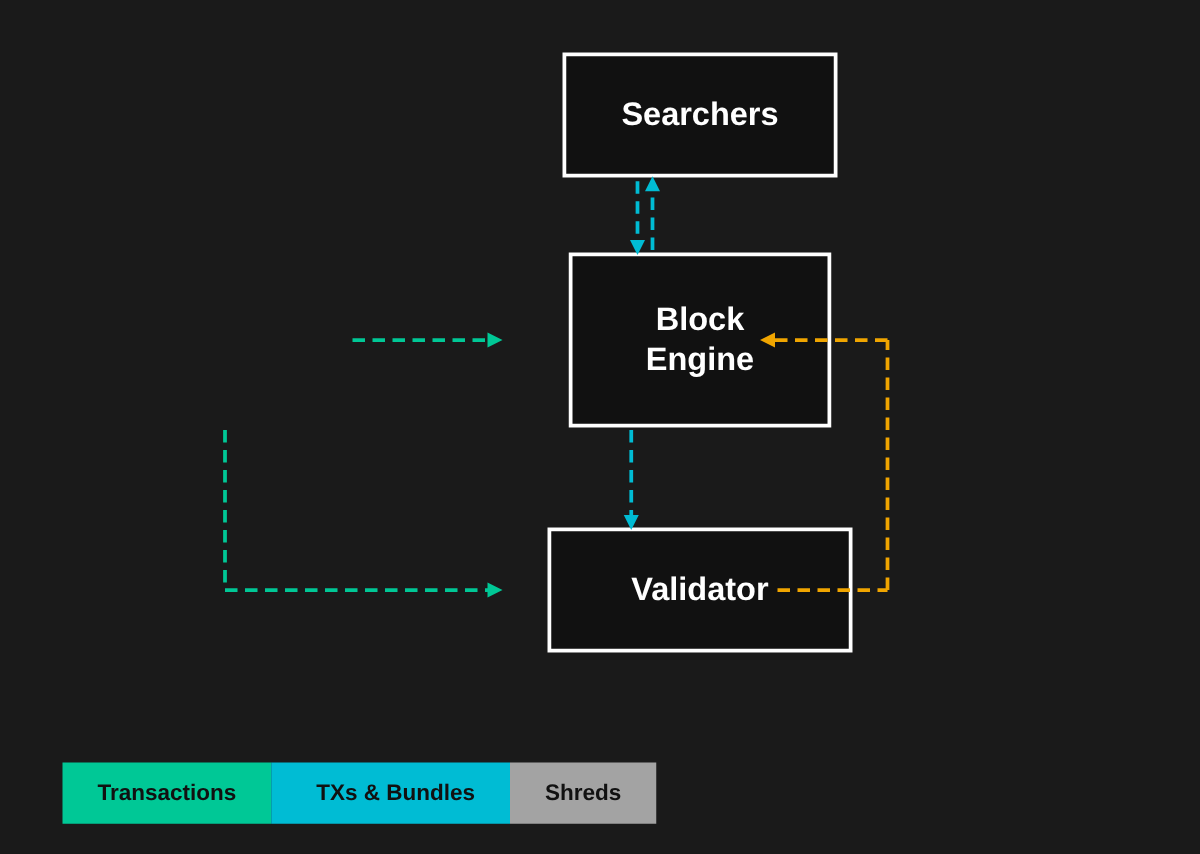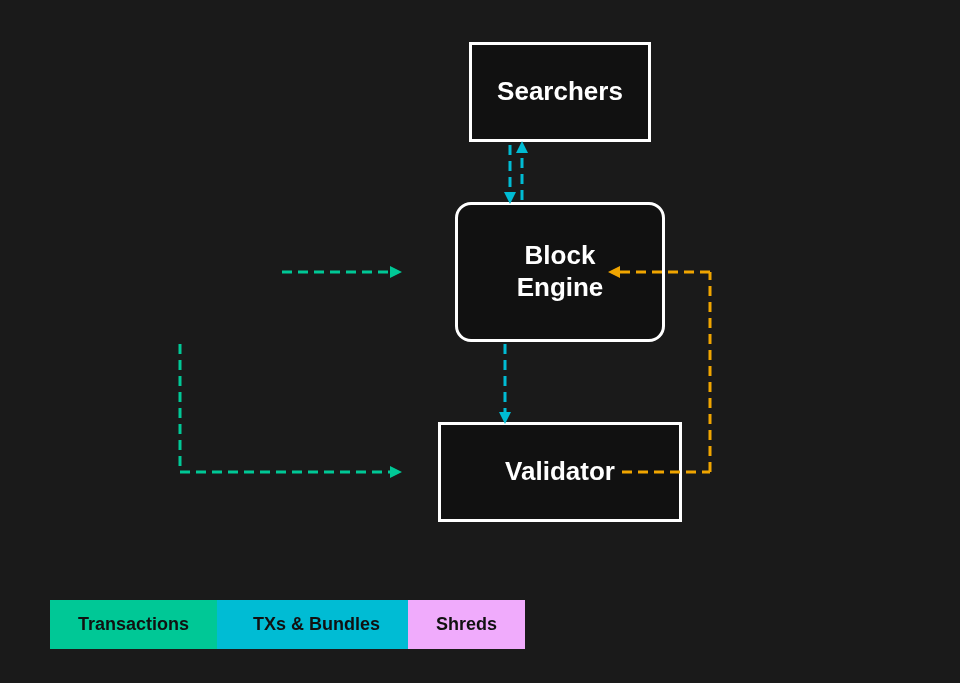--- a/index.html
+++ b/index.html
@@ -42,21 +42,21 @@
 
     .box-label {
       color: #fff;
       font-weight: 900;
       font-size: 26px;
       line-height: 1.2;
     }
 
     
     .box-searchers {
-      width: 182px;
+      width: 220px;
       height: 100px;
       top: 20px;
       left: 50%;
       transform: translateX(-50%);
       margin-left: 80px;
     }
 
     
     .box-relayer {
       width: 200px;
@@ -66,21 +66,20 @@
     }
 
     
     .box-block-engine {
       width: 210px;
       height: 140px;
       top: 180px;
       left: 50%;
       transform: translateX(-50%);
       margin-left: 80px;
-      border-radius: 16px;
     }
 
     
     .box-validator {
       width: 244px;
       height: 100px;
       bottom: 60px;
       left: 50%;
       transform: translateX(-50%);
       margin-left: 80px;
@@ -95,21 +94,21 @@
       height: 100%;
       pointer-events: none;
     }
 
     
     .legend {
       display: flex;
       flex-direction: row;
       align-items: center;
       gap: 0;
-      margin-top: 18px;
+      margin-top: 28px;
       align-self: flex-start;
       margin-left: 20px;
     }
 
     .legend-item {
       display: flex;
       align-items: center;
       padding: 14px 28px;
       font-size: 18px;
       font-weight: 600;
@@ -119,21 +118,21 @@
     .legend-transactions {
       background: #00c896;
     }
 
     .legend-bundles {
       background: #00bcd4;
       padding-left: 36px;
     }
 
     .legend-shreds {
-      background: #f0abfc;
+      background: #a3a3a3;
     }
   </style>
 </head>
 <body>
 
 <div class="diagram-container">
   <div class="diagram-area">
 
     <div class="box box-searchers">
       <span class="box-label">Searchers</span>

